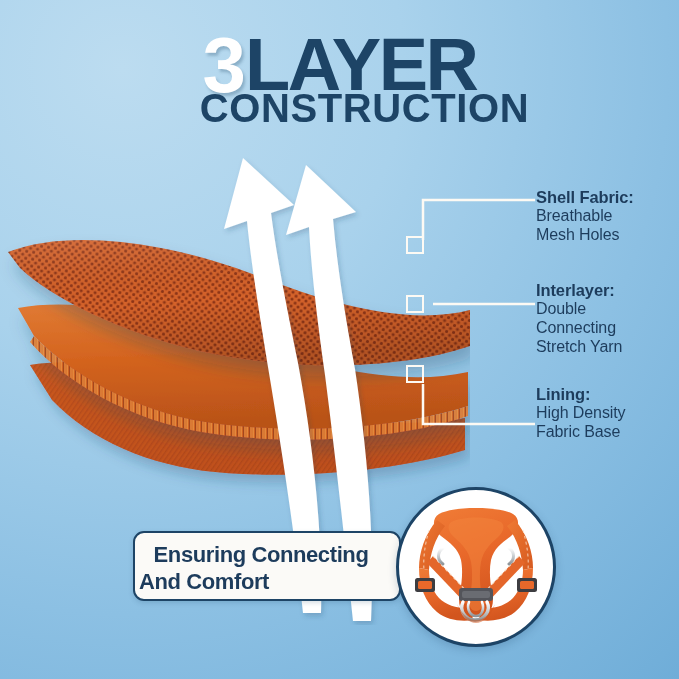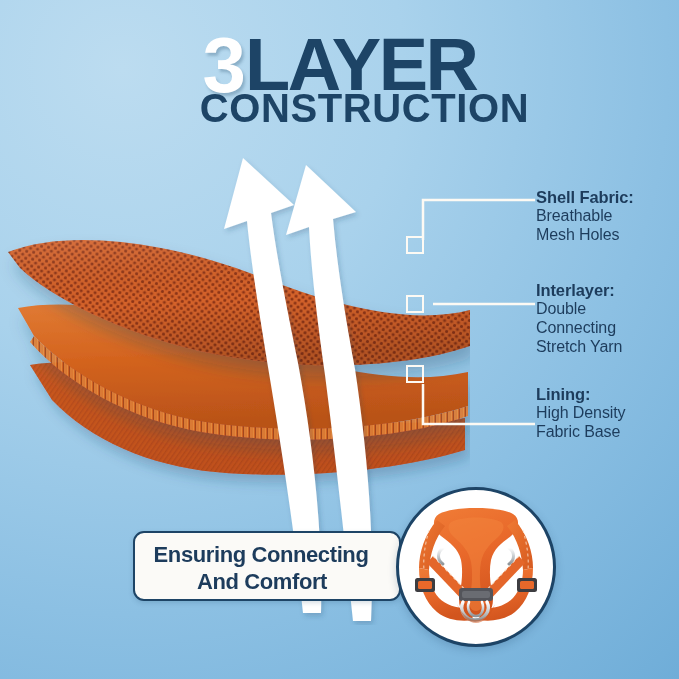--- a/index.html
+++ b/index.html
@@ -65,21 +65,21 @@
     box-sizing:border-box;
     box-shadow:0 2px 5px rgba(30,70,105,0.18);
   }
   .cap-l1{
     position:absolute;left:0;right:12px;top:9px;
     text-align:center;
     font-size:22px;font-weight:bold;color:#1d3c5c;letter-spacing:-0.4px;
   }
   .cap-l2{
     position:absolute;left:4px;right:14px;top:36px;
-    text-align:center;
+    text-align:left;
     font-size:22px;font-weight:bold;color:#1d3c5c;letter-spacing:-0.4px;
   }
 
   
   .product{
     position:absolute;left:396px;top:487px;width:160px;height:160px;
     border-radius:50%;background:#ffffff;border:3px solid #1d4466;
     box-sizing:border-box;overflow:hidden;
     box-shadow:0 3px 8px rgba(30,70,105,0.22);
   }

